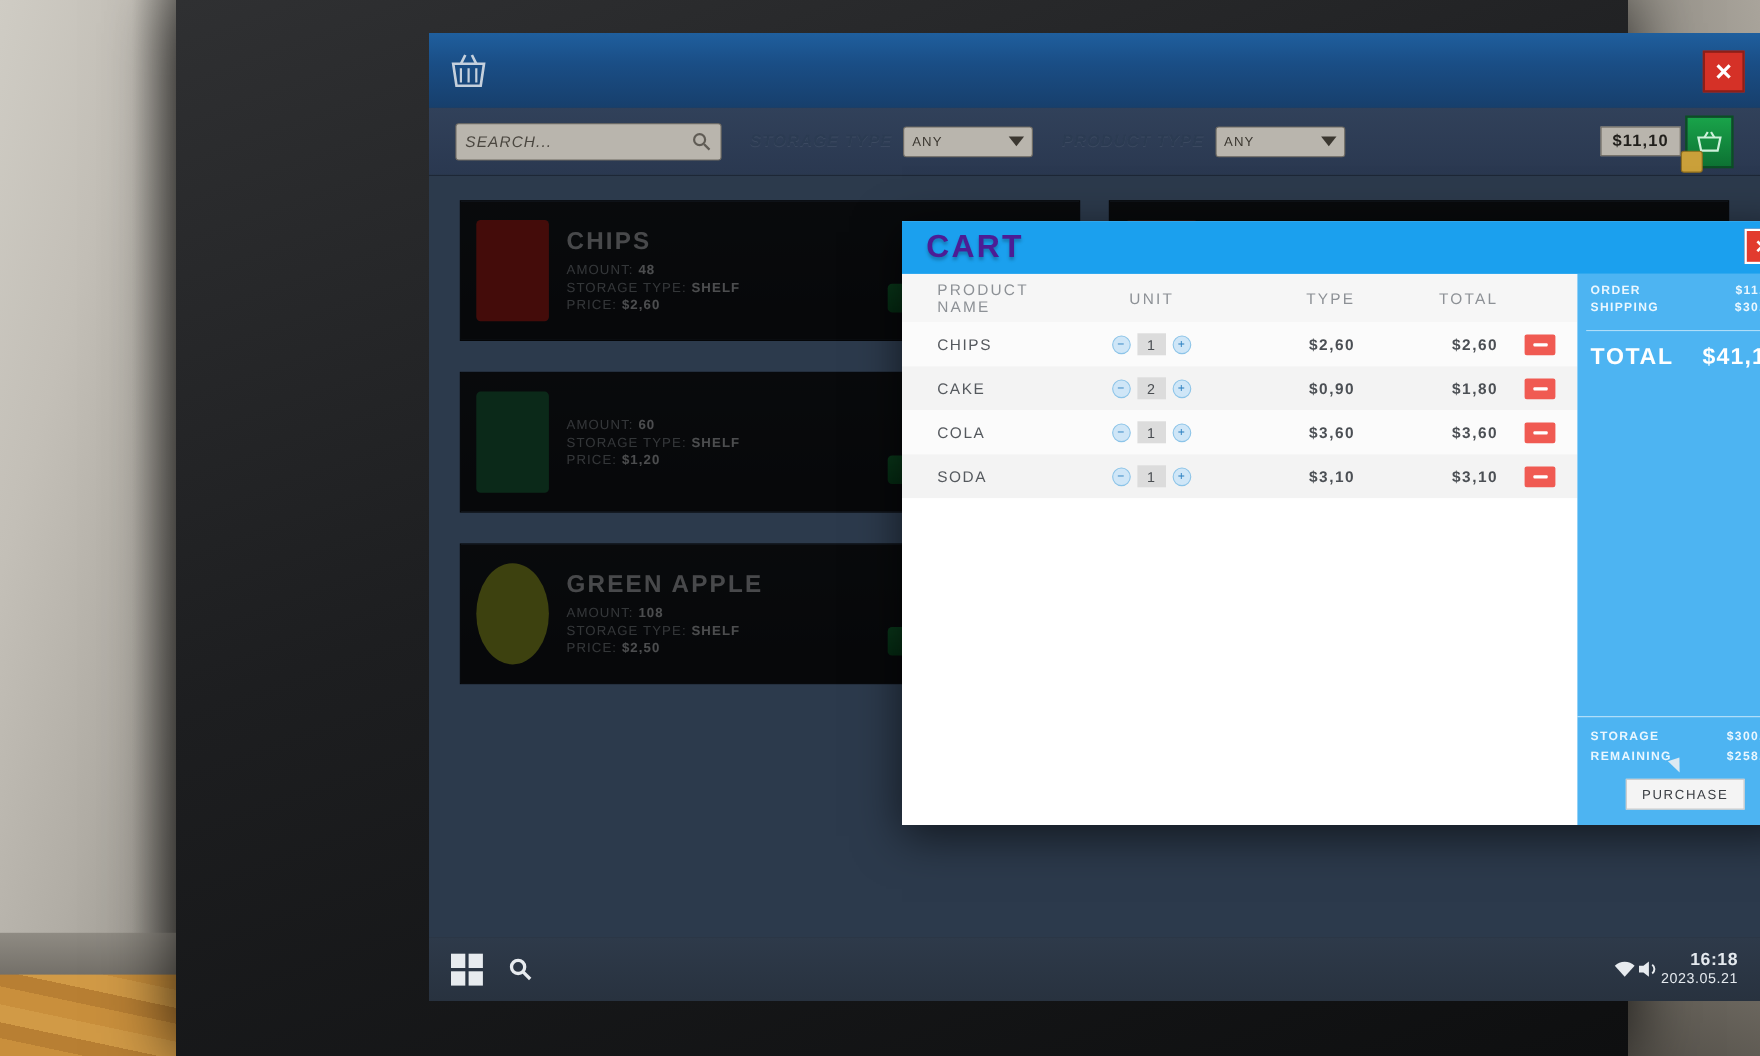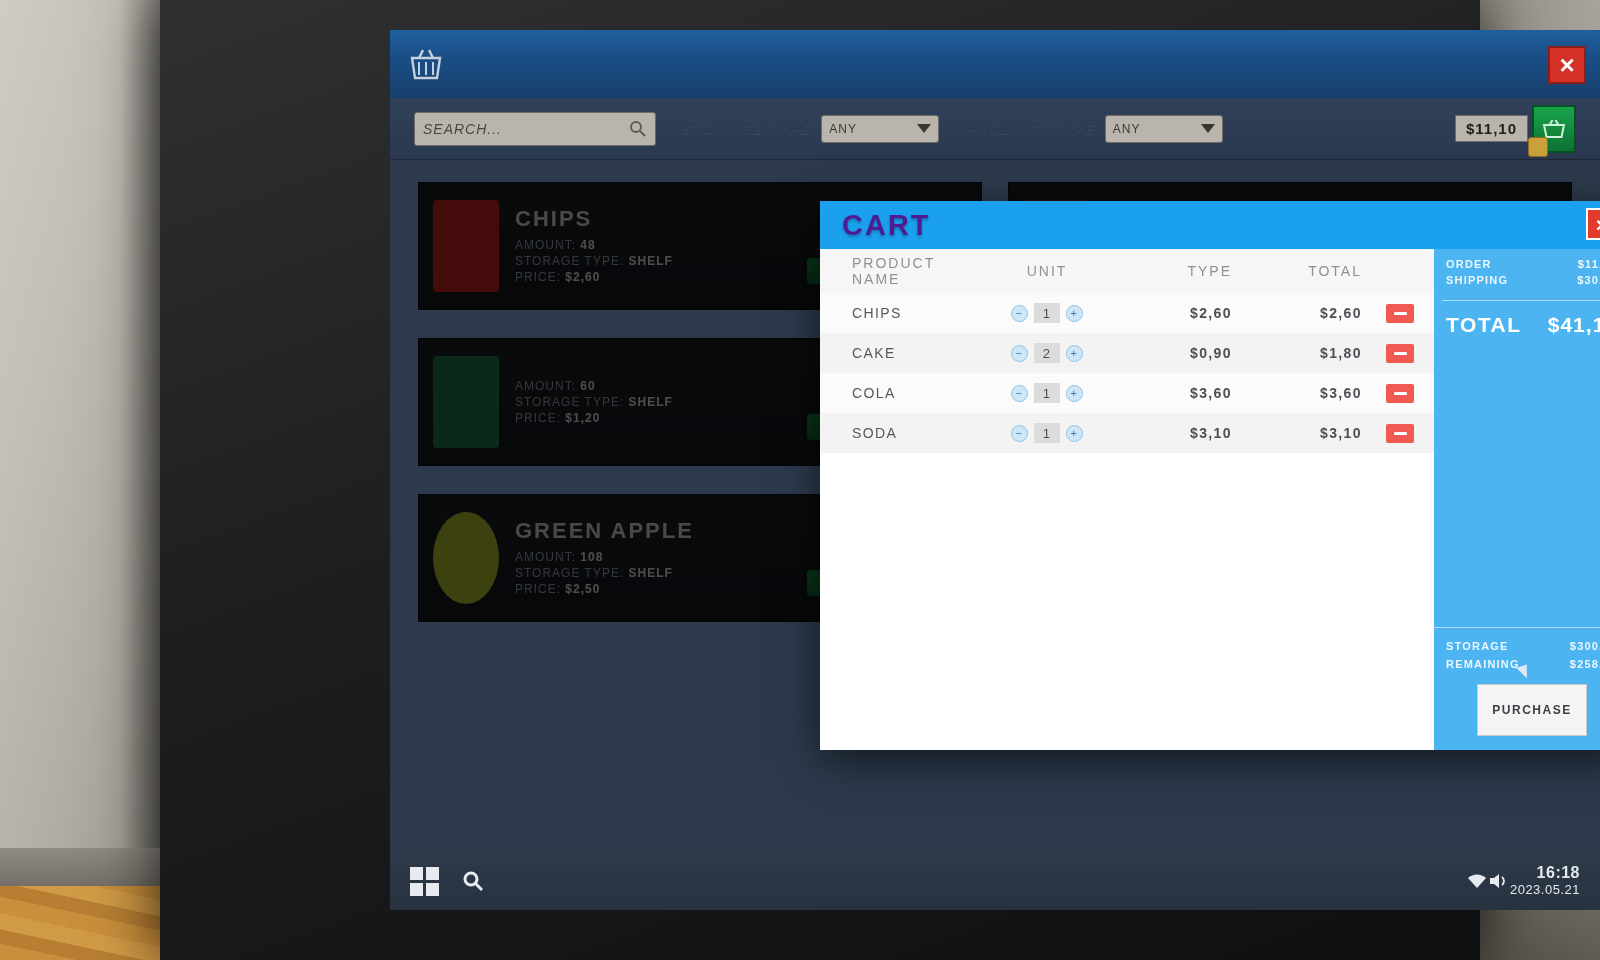--- a/index.html
+++ b/index.html
@@ -252,22 +252,22 @@
     padding: 12px 12px 14px 12px;
   }
   .sum-total-label { font-size: 21px; font-weight: bold; letter-spacing: 1.5px; }
   .sum-total-value { font-size: 21px; font-weight: bold; letter-spacing: 1px; }
   .sum-spacer { flex: 1; }
   .sum-bottom { border-top: 1px solid rgba(255,255,255,.55); padding: 12px 12px 0 12px; }
   .sum-bottom .sum-line { font-size: 11px; margin-bottom: 6px; }
   .purchase-wrap { display: flex; justify-content: center; padding: 8px 0 14px 0; position: relative; }
   .purchase-btn {
     background: #f4f4f4; border: 1px solid #c9c9c9;
-    color: #3b3f44; font-size: 12px; letter-spacing: 1.5px; font-weight: bold;
-    padding: 18px 14px; cursor: pointer;
+    color: #3b3f44; font-size: 12px; letter-spacing: 1.5px; font-weight: normal;
+    padding: 6px 14px; cursor: pointer;
   }
   .cursor-arrow {
     position: absolute; left: 84px; top: -10px; width: 0; height: 0;
     border-left: 7px solid transparent; border-right: 4px solid transparent;
     border-top: 13px solid #dce9f2;
     transform: rotate(-18deg);
   }
 
   
   .taskbar {

